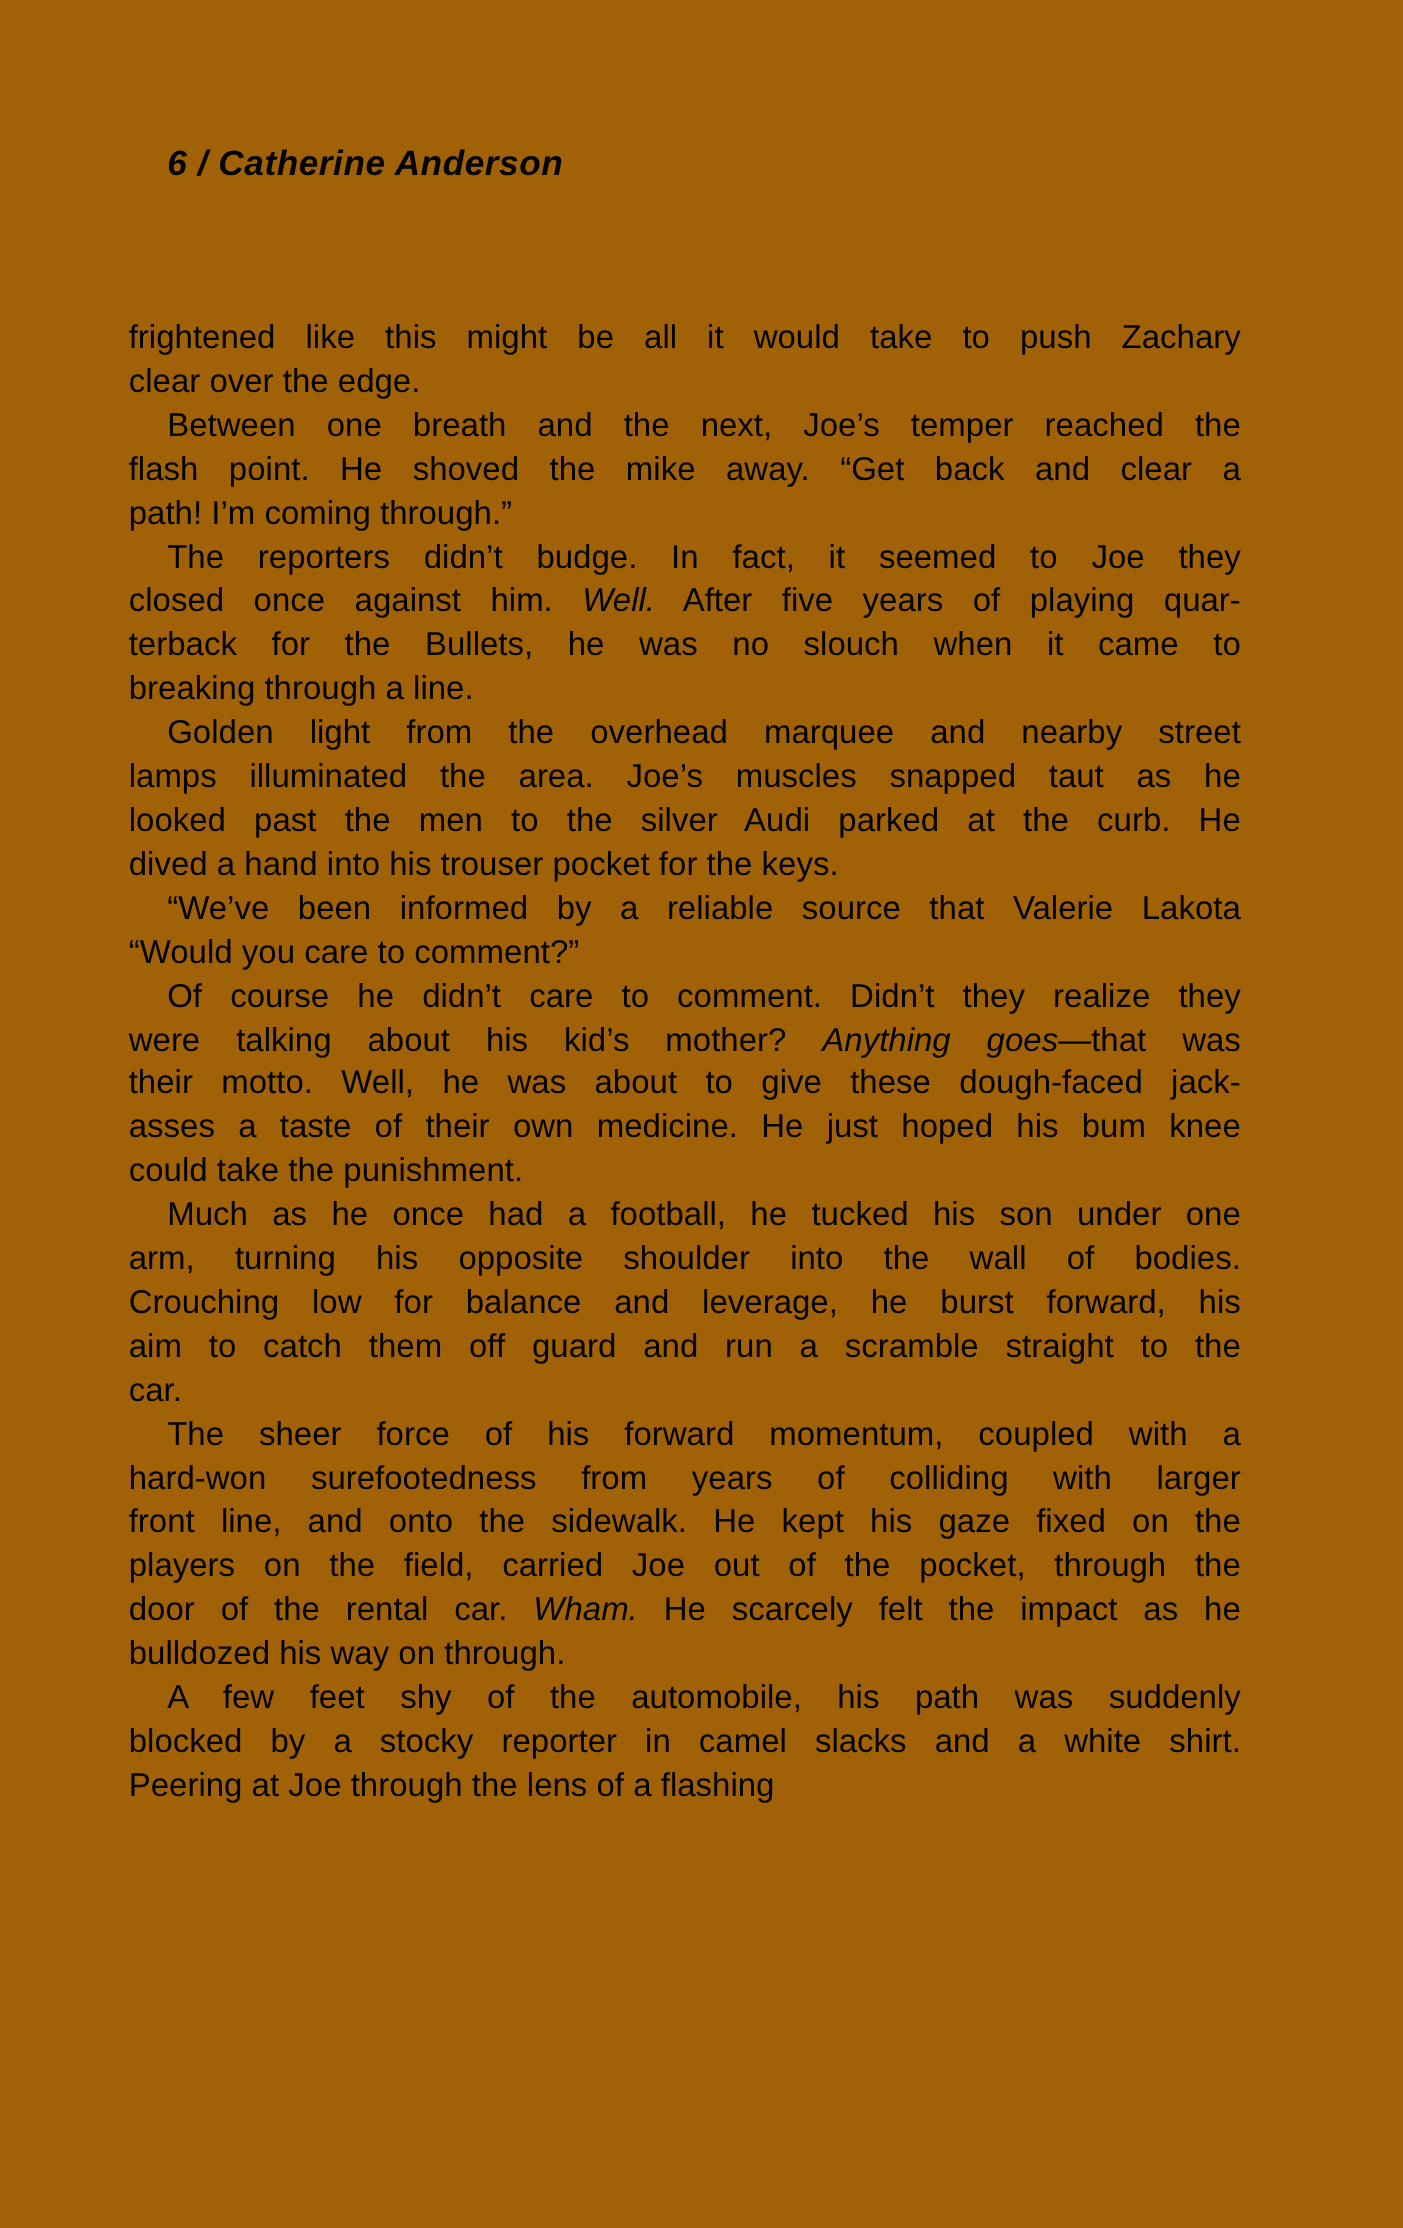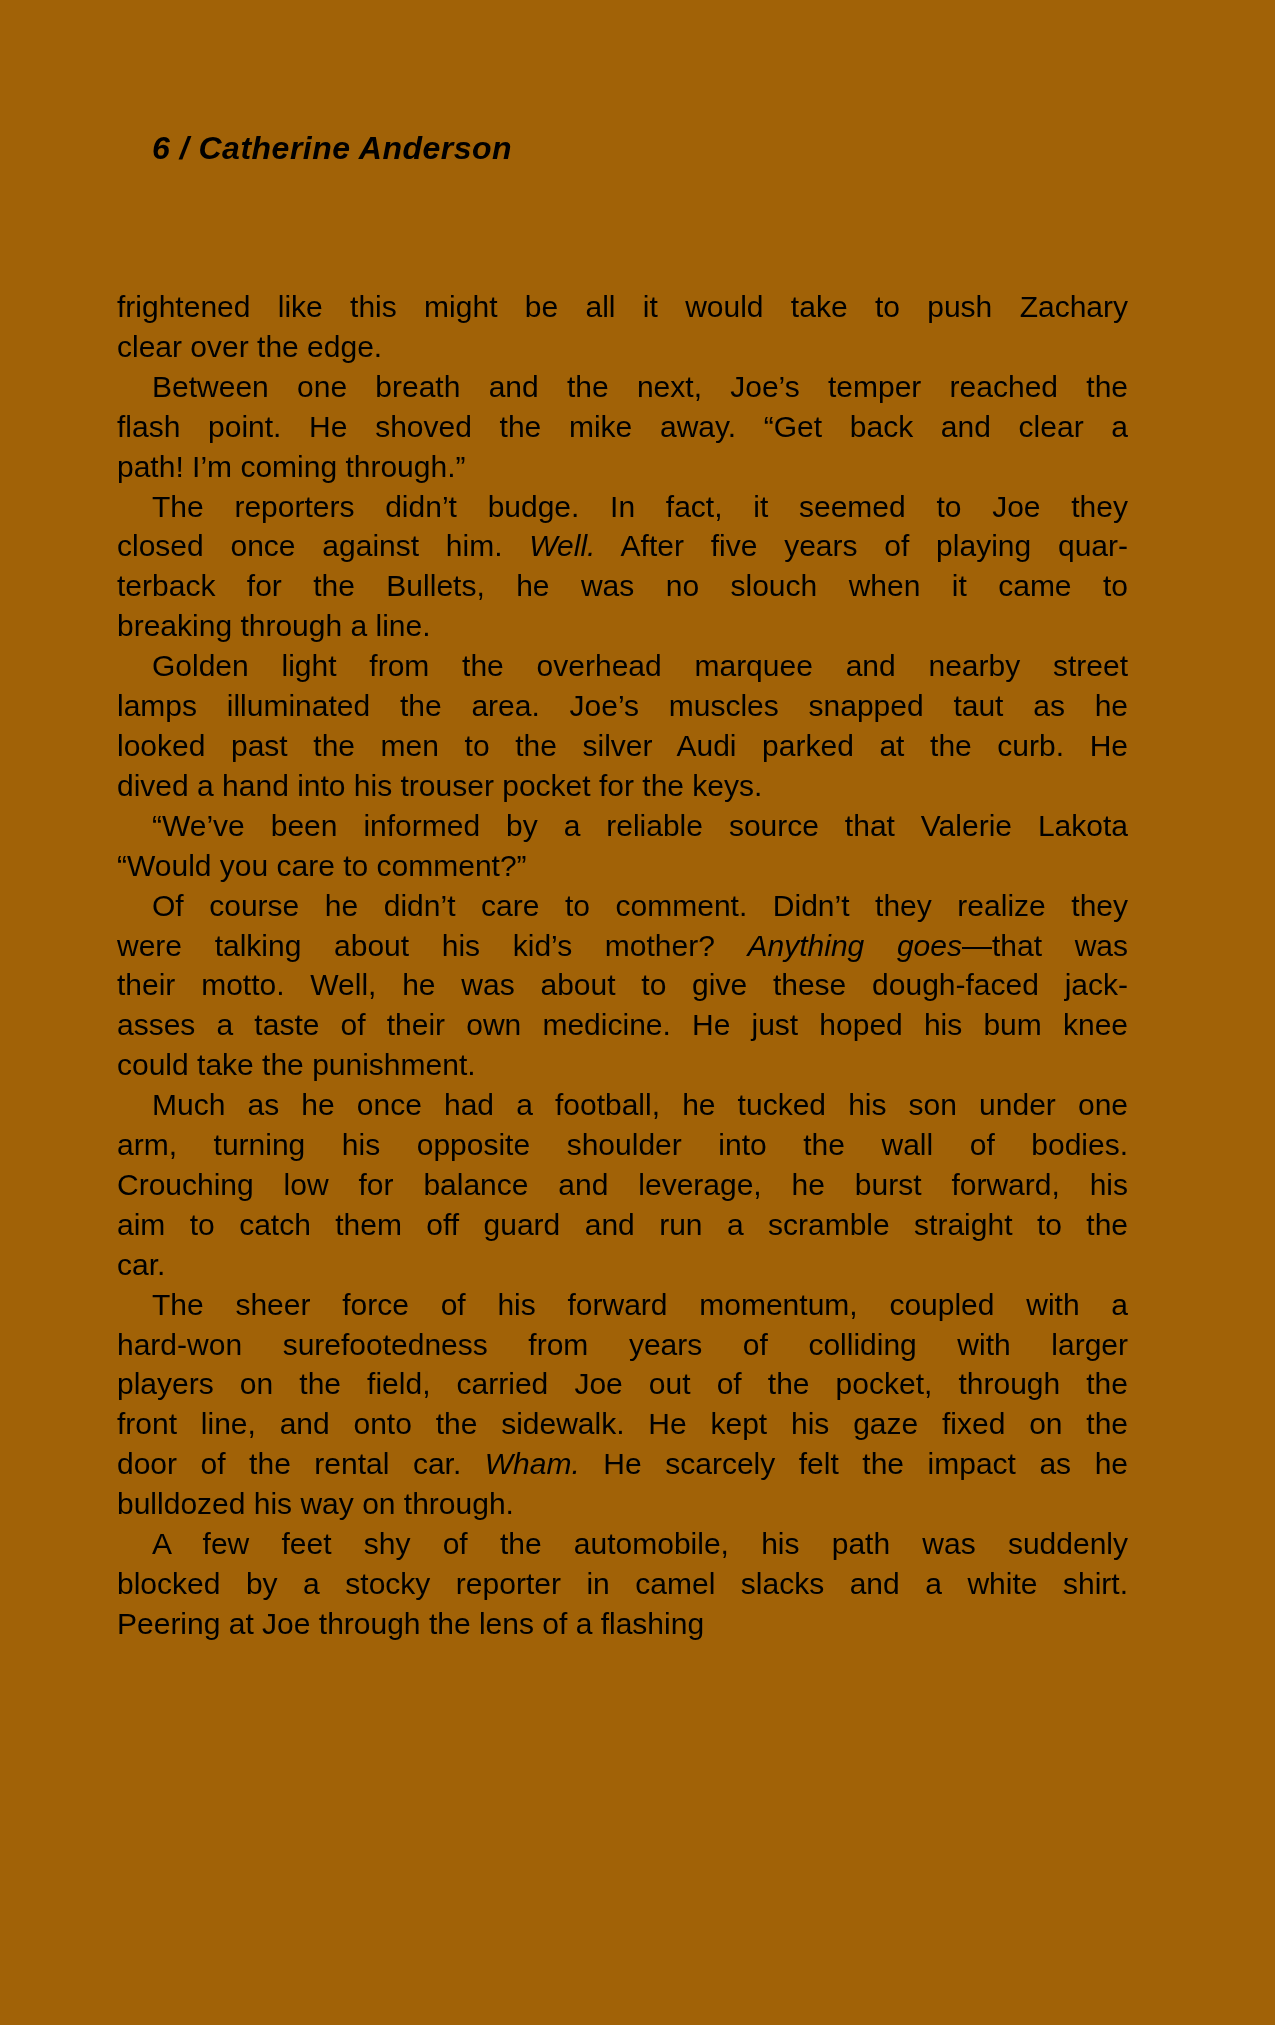--- a/index.html
+++ b/index.html
@@ -76,21 +76,21 @@
       <div class="line"><span>their motto. Well, he was about to give these dough-faced jack-</span></div>
       <div class="line"><span>asses a taste of their own medicine. He just hoped his bum knee</span></div>
       <div class="line last"><span>could take the punishment.</span></div>
       <div class="line indent"><span>Much as he once had a football, he tucked his son under one</span></div>
       <div class="line"><span>arm, turning his opposite shoulder into the wall of bodies.</span></div>
       <div class="line"><span>Crouching low for balance and leverage, he burst forward, his</span></div>
       <div class="line"><span>aim to catch them off guard and run a scramble straight to the</span></div>
       <div class="line last"><span>car.</span></div>
       <div class="line indent"><span>The sheer force of his forward momentum, coupled with a</span></div>
       <div class="line"><span>hard-won surefootedness from years of colliding with larger</span></div>
+      <div class="line"><span>front line, and onto the sidewalk. He kept his gaze fixed on the</span></div>
       <div class="line"><span>players on the field, carried Joe out of the pocket, through the</span></div>
-      <div class="line"><span>front line, and onto the sidewalk. He kept his gaze fixed on the</span></div>
       <div class="line"><span>door of the rental car. </span><i>Wham.</i><span> He scarcely felt the impact as he</span></div>
       <div class="line last"><span>bulldozed his way on through.</span></div>
       <div class="line indent"><span>A few feet shy of the automobile, his path was suddenly</span></div>
       <div class="line"><span>blocked by a stocky reporter in camel slacks and a white shirt.</span></div>
       <div class="line last"><span>Peering at Joe through the lens of a flashing</span></div>
     </div>
 </div>
 
 </body></html>

